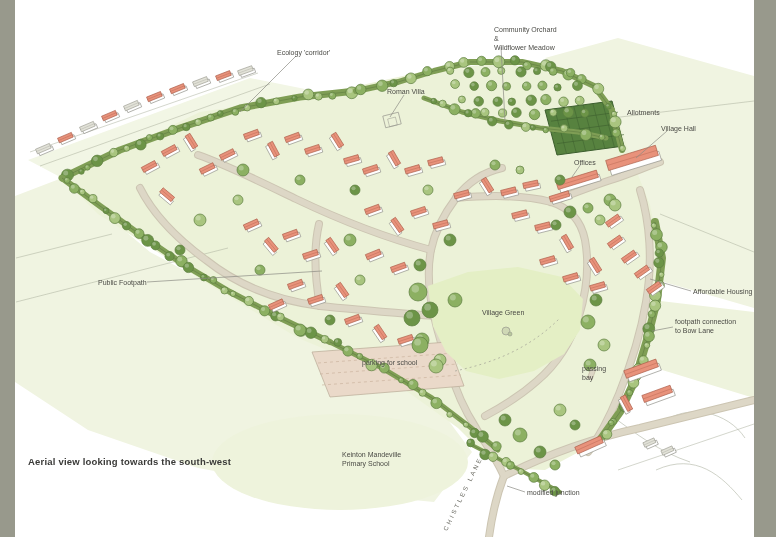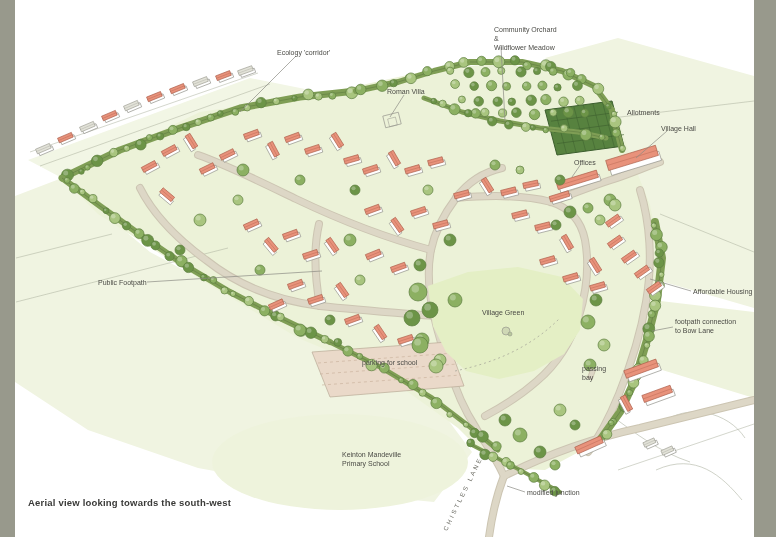--- a/index.html
+++ b/index.html
@@ -4,21 +4,21 @@
 <style>
   html,body{margin:0;padding:0;background:#ffffff;}
   .stage{position:relative;width:776px;height:537px;background:#ffffff;overflow:hidden;
          font-family:"Liberation Sans",sans-serif;}
   svg.art{position:absolute;left:0;top:0;}
   .frame{position:absolute;top:0;height:100%;}
   .frame.left{left:0;width:15px;}
   .frame.right{right:0;width:22px;}
   #labels{position:absolute;left:0;top:0;width:100%;height:100%;pointer-events:none;}
   .ann{position:absolute;font-size:7px;line-height:1.3;color:#4a4a45;white-space:pre;}
-  .caption{position:absolute;left:28px;top:497px;font-size:9.5px;font-weight:bold;
+  .caption{position:absolute;left:28px;top:456px;font-size:9.5px;font-weight:bold;
            color:#3a3a38;letter-spacing:0.2px;}
 </style>
 </head>
 <body>
 
 <div class="stage">
   <svg class="art" id="art" width="776" height="537" viewBox="0 0 776 537">
       <g>
         <polygon points="15,196 62,178 150,252 262,312 362,362 442,412 472,452 434,502 330,492 198,468 88,430 15,382" fill="#f0f4e1"></polygon>
         <ellipse cx="340" cy="462" rx="128" ry="48" fill="#eef3dc"></ellipse>

